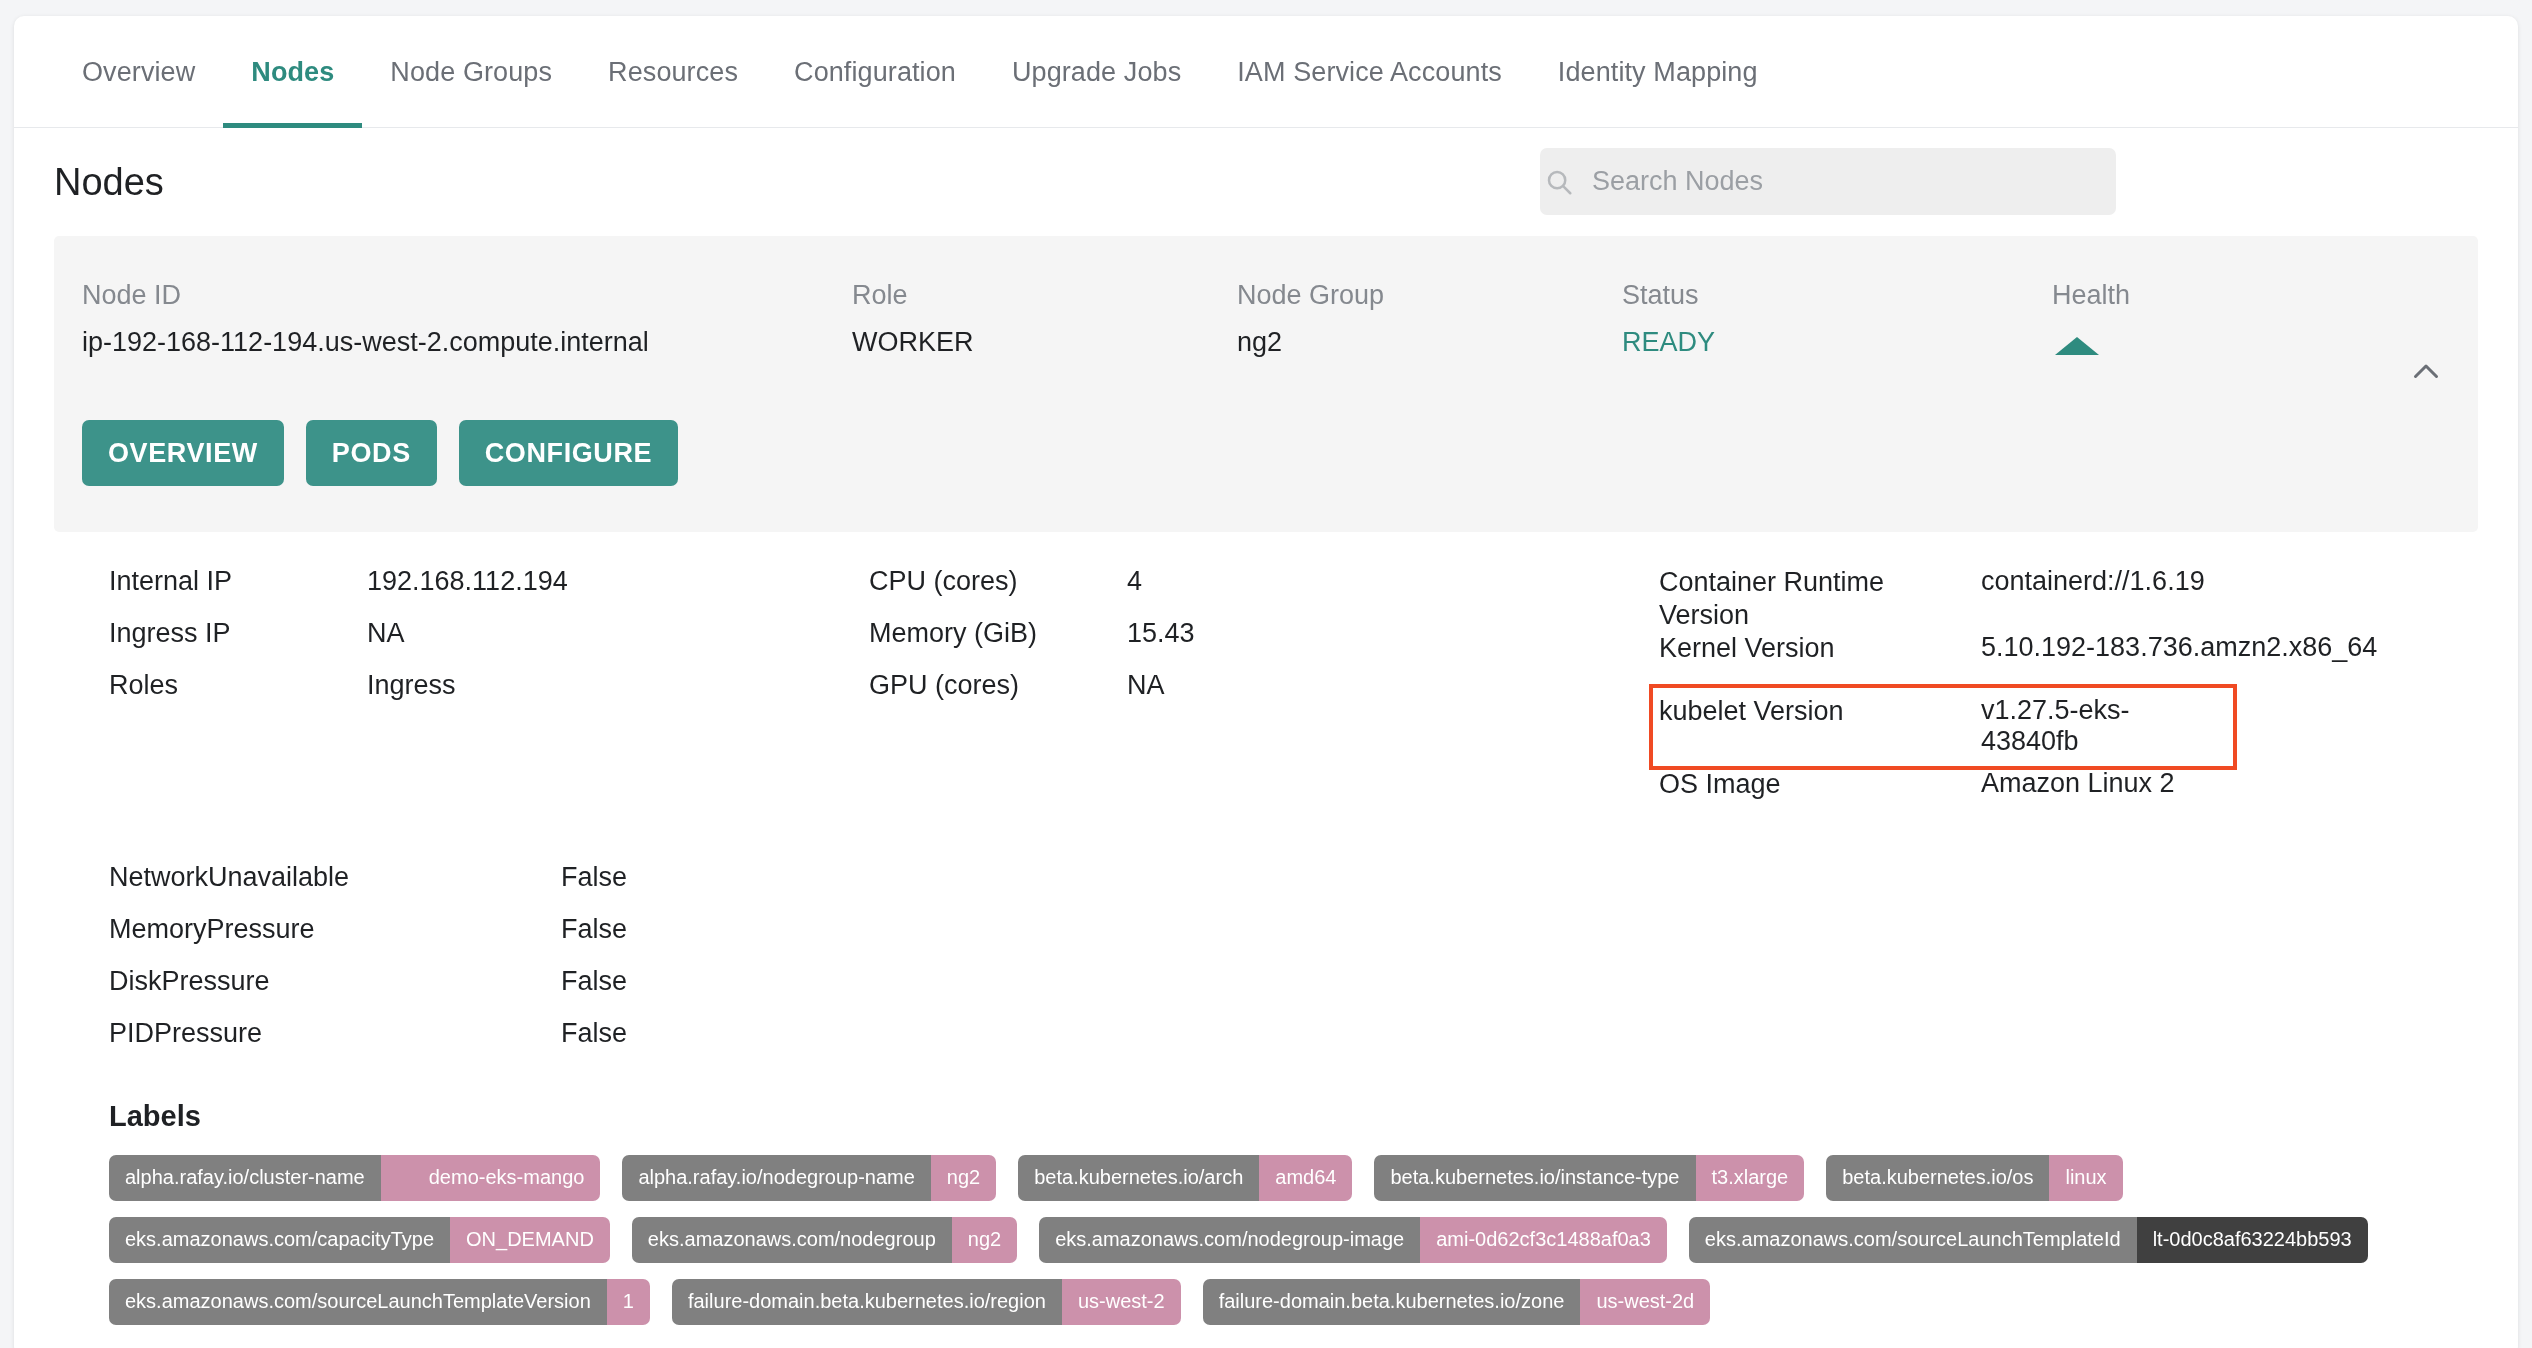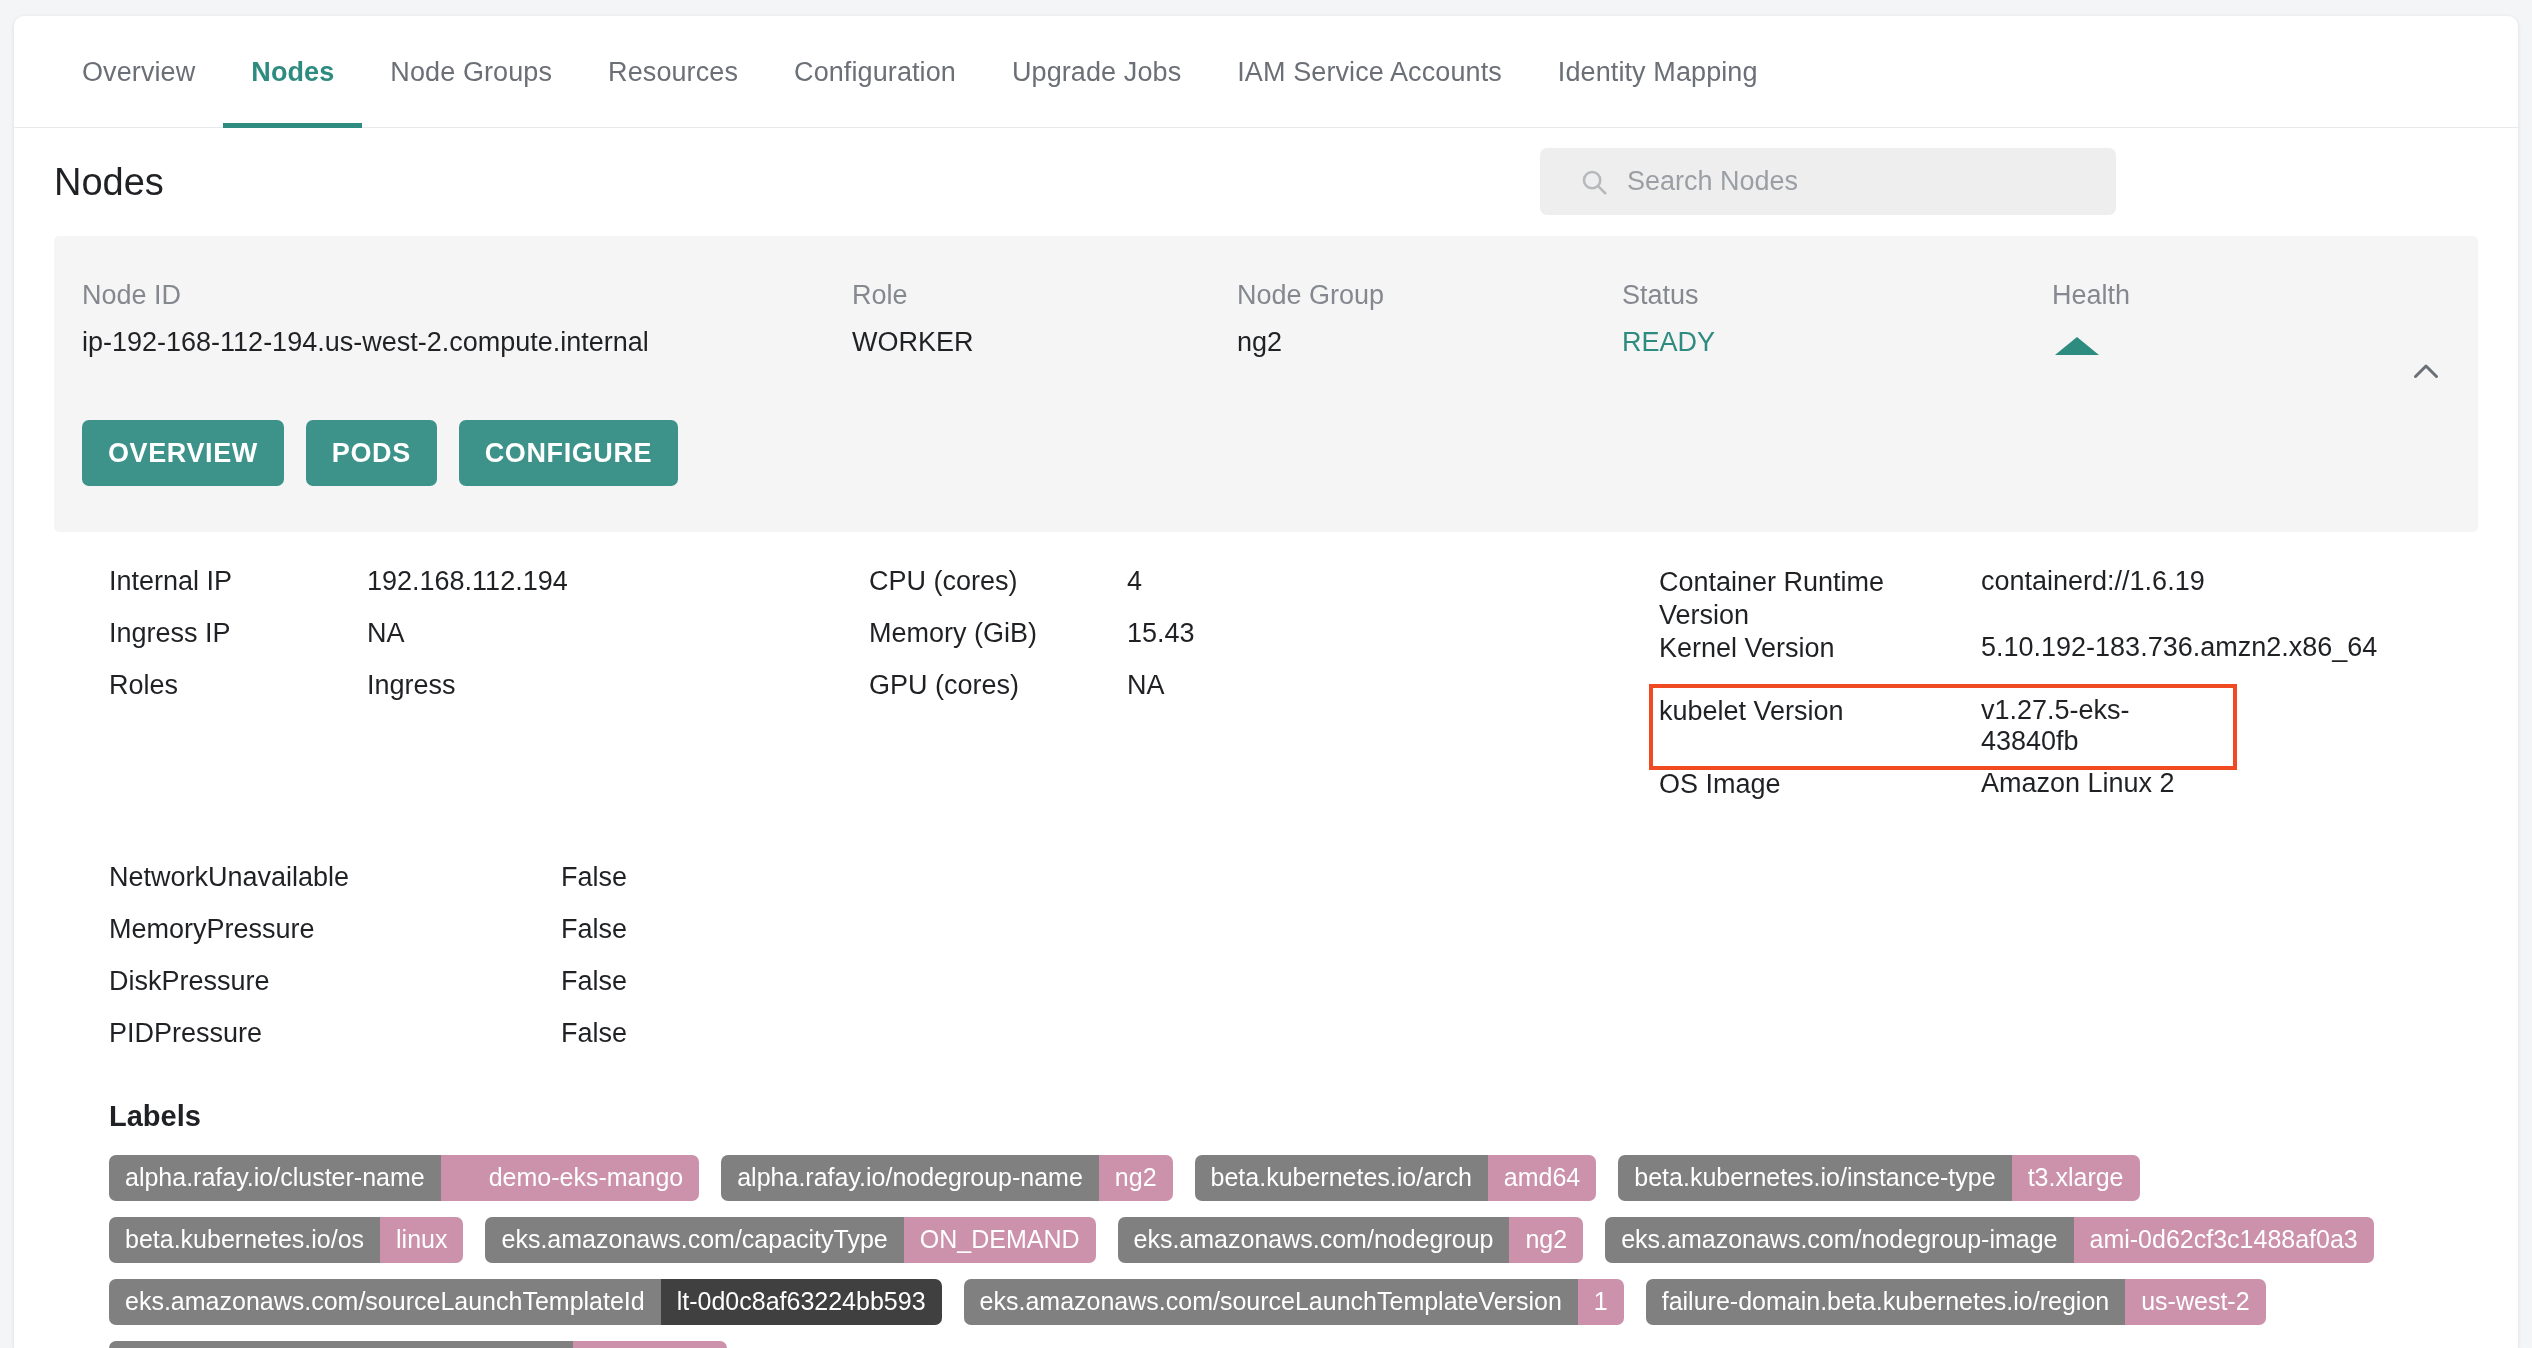--- a/index.html
+++ b/index.html
@@ -68,21 +68,21 @@
     font-weight: 400;
   }
   .searchbox {
     position: absolute;
     right: 402px; top: 20px;
     width: 576px; height: 67px;
     background: #eeeeee;
     border-radius: 7px;
     display: flex;
     align-items: center;
-    padding: 0 39px;
+    padding: 0 4px;
     gap: 16px;
   }
   .search-icon { width: 30px; height: 30px; flex: 0 0 auto; opacity: .55; }
   .search-input {
     border: 0; outline: 0; background: transparent;
     font-family: "Liberation Sans", sans-serif;
     font-size: 27px;
     color: #3b3e42;
     width: 100%;
   }
@@ -181,21 +181,21 @@
     color: #1f2124;
     margin-bottom: 22px;
   }
   .chips { display: flex; flex-wrap: wrap; gap: 16px 22px; }
   .chip {
     display: inline-flex;
     align-items: stretch;
     border-radius: 7px;
     overflow: hidden;
     height: 46px;
-    font-size: 25px;
+    font-size: 20px;
     cursor: pointer;
   }
   .chip .ck {
     background: #808080;
     color: #ffffff;
     padding: 0 16px;
     display: flex; align-items: center;
     white-space: nowrap;
   }
   .chip .cv {

